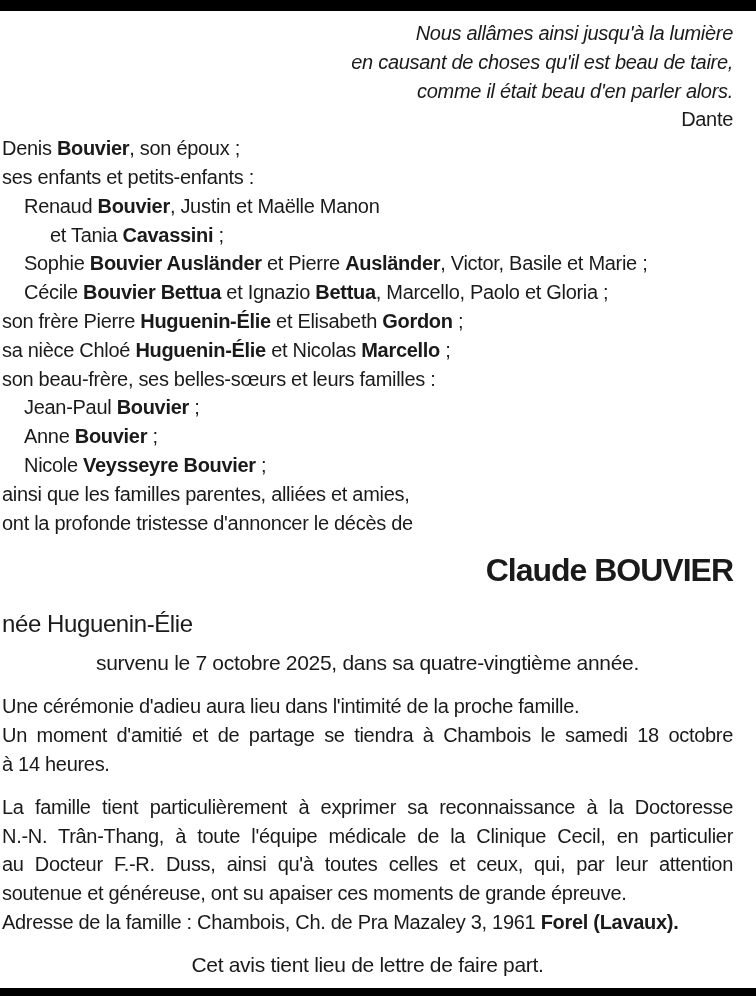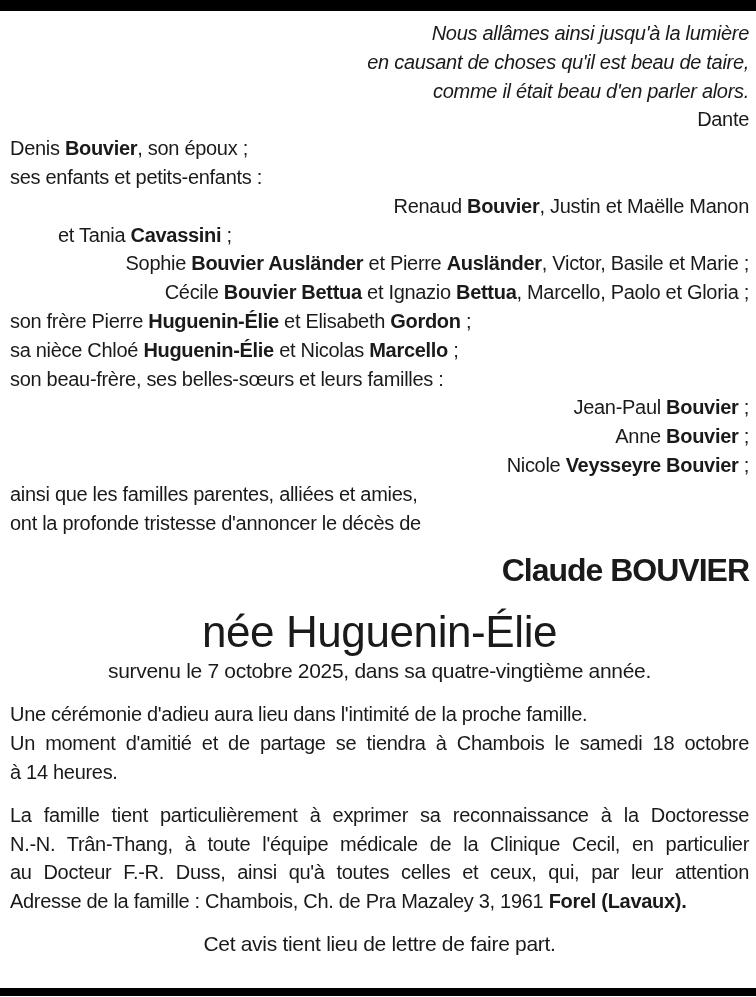--- a/index.html
+++ b/index.html
@@ -9,38 +9,38 @@
     background: #ffffff;
     font-family: "Liberation Sans", sans-serif;
     color: #1a1a1a;
     overflow: hidden;
   }
   .sheet { position: relative; width: 756px; height: 997px; background: #fff; }
   .bar { position: absolute; left: 0; right: 0; background: #000; }
   .bar.top { top: 0; height: 11px; }
   .bar.bottom { bottom: 1px; height: 8px; }
   .content {
-    position: absolute; top: 11px; left: 0; right: 0;
-    padding: 8px 7px 0 10px;
+    position: absolute; top: 11px; left: 0; right: 16px;
+    padding: 8px 7px 0 2px;
     font-size: 20px;
     line-height: 28.8px;
     letter-spacing: -0.3px;
   }
   .quote { text-align: right; font-style: italic; }
   .quote .q-attr { font-style: normal; }
   .family { margin-top: 0; }
   .line { min-height: 28.8px; }
-  .ind1 { padding-left: 22px; text-align: right; }
+  .ind1 { padding-left: 22px; }
   .ind2 { padding-left: 48px; }
   .jf { text-align: justify; text-align-last: justify; text-justify: inter-word; }
   .name {
     font-size: 32px; font-weight: bold; text-align: right;
     line-height: 50px; margin-top: 8px; letter-spacing: -1px;
   }
-  .maiden { font-size: 44px; text-align: center; line-height: 42px; margin-top: 16px; letter-spacing: -0.4px; }
+  .maiden { font-size: 24px; text-align: left; line-height: 42px; margin-top: 8px; letter-spacing: -0.4px; }
   .death { font-size: 21px; text-align: center; line-height: 30px; margin-top: 3px; }
   .para { margin-top: 14px; }
   .closing { margin-top: 13px; text-align: center; font-size: 21px; line-height: 30px; }
   b { font-weight: bold; }
 </style>
 </head>
 <body>
 
 <div class="sheet">
   <div class="bar top"></div>
@@ -78,20 +78,21 @@
     <div class="para">
         <div class="line"><span>Une cérémonie d'adieu aura lieu dans l'intimité de la proche famille.</span></div>
         <div class="line jf"><span>Un moment d'amitié et de partage se tiendra à Chambois le samedi 18 octobre</span></div>
         <div class="line"><span>à 14 heures.</span></div>
       </div>
 
     <div class="para">
         <div class="line jf"><span>La famille tient particulièrement à exprimer sa reconnaissance à la Doctoresse</span></div>
         <div class="line jf"><span>N.-N. Trân-Thang, à toute l'équipe médicale de la Clinique Cecil, en particulier</span></div>
         <div class="line jf"><span>au Docteur F.-R. Duss, ainsi qu'à toutes celles et ceux, qui, par leur attention</span></div>
+        <div class="line"><span>soutenue et généreuse, ont su apaiser ces moments de grande épreuve.</span></div>
         <div class="line"><span>Adresse de la famille : Chambois, Ch. de Pra Mazaley 3, 1961 </span><b>Forel (Lavaux).</b></div>
       </div>
 
     <div class="closing">Cet avis tient lieu de lettre de faire part.</div>
 
   </div>
 
   <div class="bar bottom"></div>
 </div>
 

